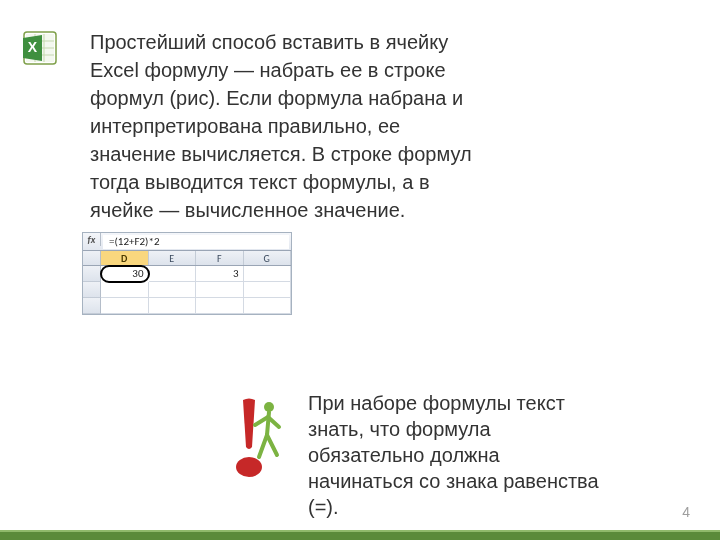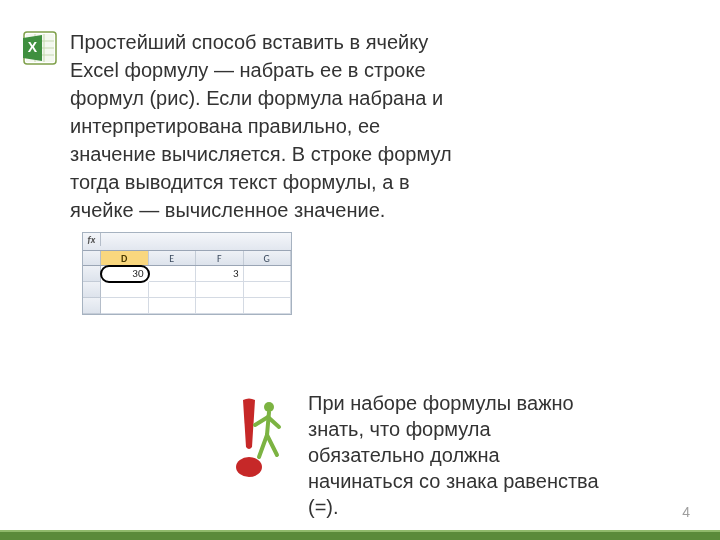--- a/index.html
+++ b/index.html
@@ -14,21 +14,21 @@
   .excel-logo {
     position: absolute;
     top: 28px;
     left: 20px;
     width: 40px;
     height: 40px;
   }
   .main-text {
     position: absolute;
     top: 28px;
-    left: 70px;
+    left: 90px;
     width: 400px;
     font-size: 20px;
     line-height: 28px;
     color: #333;
   }
   .sheet-fragment {
     position: absolute;
     top: 232px;
     left: 82px;
     width: 210px;
@@ -164,20 +164,21 @@
       <path d="M 3 10 L 22 7 L 22 33 L 3 30 Z" fill="#3f8f3f"></path>
       <text x="12.5" y="24" font-family="Arial" font-size="14" font-weight="bold" fill="#fff" text-anchor="middle">X</text>
     </svg>
   </div>
 
   <p class="main-text">Простейший способ вставить в ячейку Excel формулу — набрать ее в строке формул (рис). Если формула набрана и интерпретирована правильно, ее значение вычисляется. В строке формул тогда выводится текст формулы, а в ячейке — вычисленное значение.</p>
 
   <div class="sheet-fragment">
     <div class="formula-bar">
       <div class="fx-btn">fx</div>
+      <div class="formula-input">=(12+F2)*2</div>
     </div>
     <div class="col-headers">
       <div class="corner"></div>
       <div class="col active">D</div>
       <div class="col">E</div>
       <div class="col">F</div>
       <div class="col">G</div>
     </div>
     <div class="grid-rows">
       <div class="row">
@@ -213,18 +214,18 @@
 
       <circle cx="44" cy="12" r="5" fill="#7cb342"></circle>
       <line x1="44" y1="17" x2="42" y2="40" stroke="#7cb342" stroke-width="4" stroke-linecap="round"></line>
       <line x1="43" y1="22" x2="30" y2="30" stroke="#7cb342" stroke-width="4" stroke-linecap="round"></line>
       <line x1="43" y1="22" x2="54" y2="32" stroke="#7cb342" stroke-width="4" stroke-linecap="round"></line>
       <line x1="42" y1="40" x2="34" y2="62" stroke="#7cb342" stroke-width="4" stroke-linecap="round"></line>
       <line x1="42" y1="40" x2="52" y2="60" stroke="#7cb342" stroke-width="4" stroke-linecap="round"></line>
     </svg>
   </div>
 
-  <p class="note-text">При наборе формулы важно знать, что формула обязательно должна начинаться со знака равенства (=).</p>
+  <p class="note-text">При наборе формулы текст знать, что формула обязательно должна начинаться со знака равенства (=).</p>
 
   <div class="page-num">4</div>
 
   <div class="footer-bar"></div>
 </div>
 
 </body></html>

